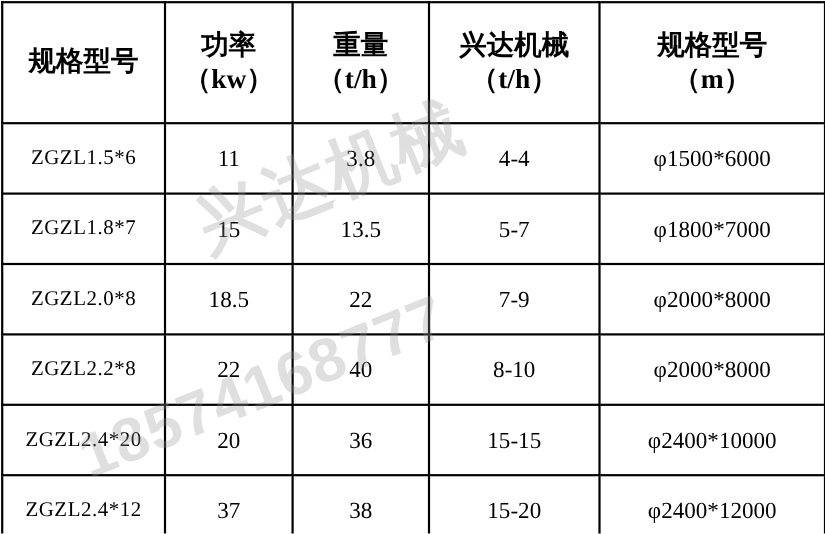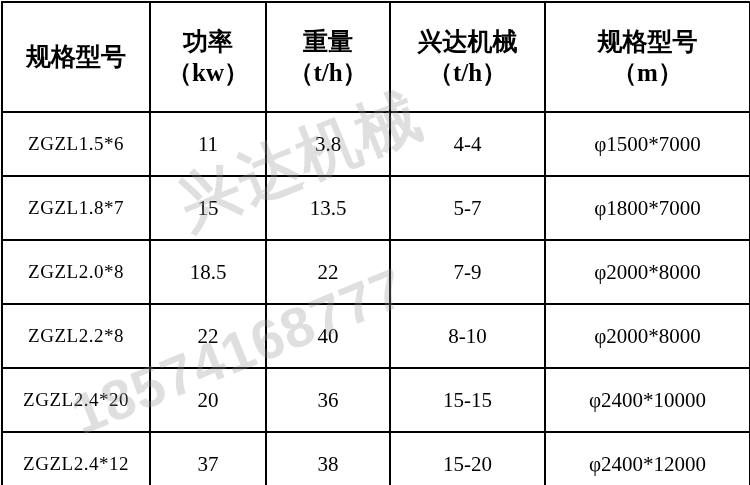--- a/index.html
+++ b/index.html
@@ -127,21 +127,21 @@
           <span class="l2">（m）</span>
         </th>
       </tr>
     </thead>
     <tbody>
       <tr>
         <td class="model">ZGZL1.5*6</td>
         <td>11</td>
         <td>3.8</td>
         <td>4-4</td>
-        <td>φ1500*7000</td>
+        <td>φ1500*6000</td>
       </tr>
       <tr>
         <td class="model">ZGZL1.8*7</td>
         <td>15</td>
         <td>13.5</td>
         <td>5-7</td>
         <td>φ1800*7000</td>
       </tr>
       <tr>
         <td class="model">ZGZL2.0*8</td>

